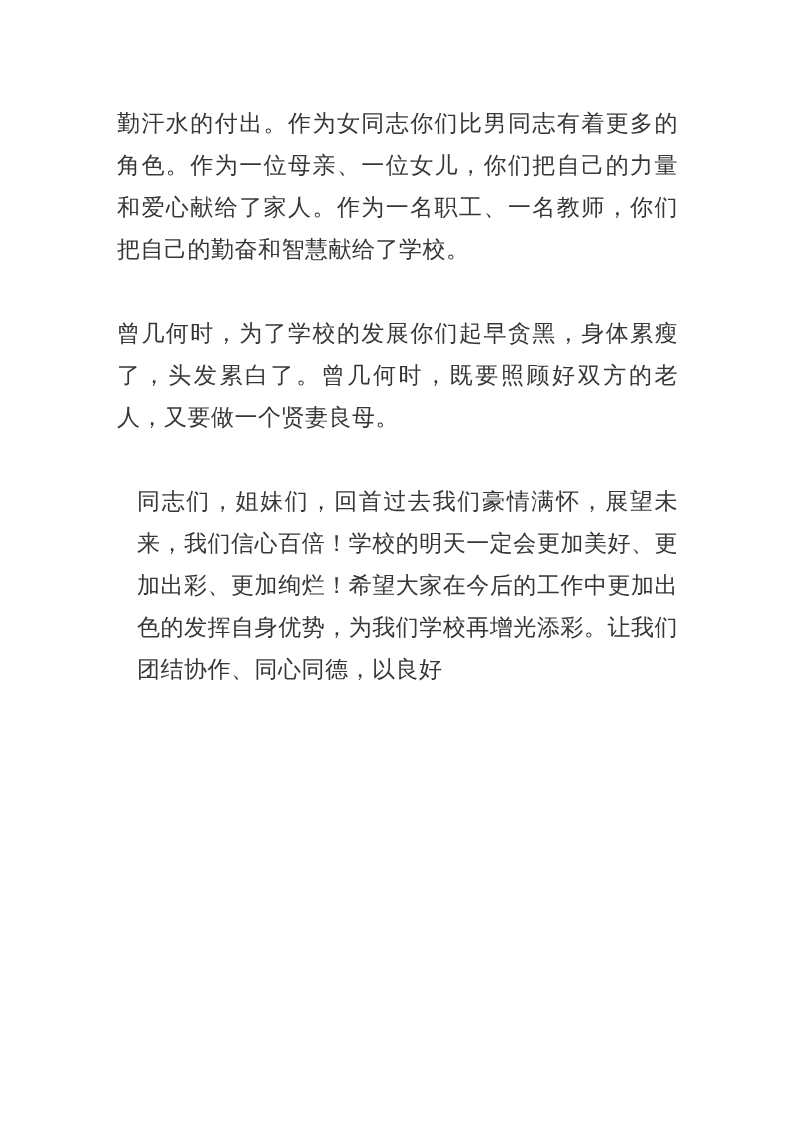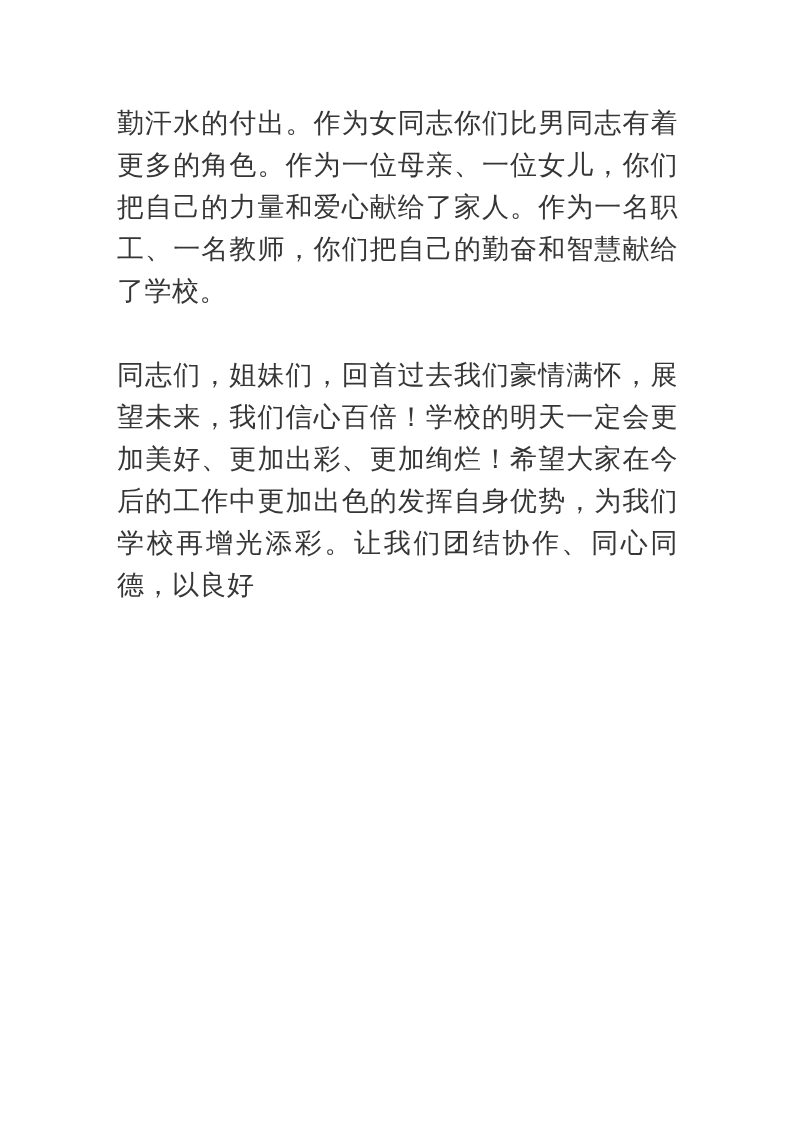--- a/index.html
+++ b/index.html
@@ -16,33 +16,35 @@
     font-family: "Liberation Sans", "DejaVu Sans", sans-serif;
   }
   .doc-body {
     position: absolute;
     top: 102px;
     left: 117px;
     width: 561px;
   }
   .para {
     margin: 0 0 42px 0;
-    font-size: 27px;
+    font-size: 23px;
     line-height: 42px;
     letter-spacing: 0.5px;
     color: #363636;
     text-align: justify;
     text-justify: inter-ideograph;
     word-break: break-all;
   }
   .para:last-child {
     margin-bottom: 0;
+    margin-left: 20px;
   }
 </style>
 </head>
 <body>
 
 <div class="page">
   <div class="doc-body">
     <p class="para">勤汗水的付出。作为女同志你们比男同志有着更多的角色。作为一位母亲、一位女儿，你们把自己的力量和爱心献给了家人。作为一名职工、一名教师，你们把自己的勤奋和智慧献给了学校。</p>
+    <p class="para">曾几何时，为了学校的发展你们起早贪黑，身体累瘦了，头发累白了。曾几何时，既要照顾好双方的老人，又要做一个贤妻良母。</p>
     <p class="para">同志们，姐妹们，回首过去我们豪情满怀，展望未来，我们信心百倍！学校的明天一定会更加美好、更加出彩、更加绚烂！希望大家在今后的工作中更加出色的发挥自身优势，为我们学校再增光添彩。让我们团结协作、同心同德，以良好</p>
   </div>
 </div>
 
 </body></html>

